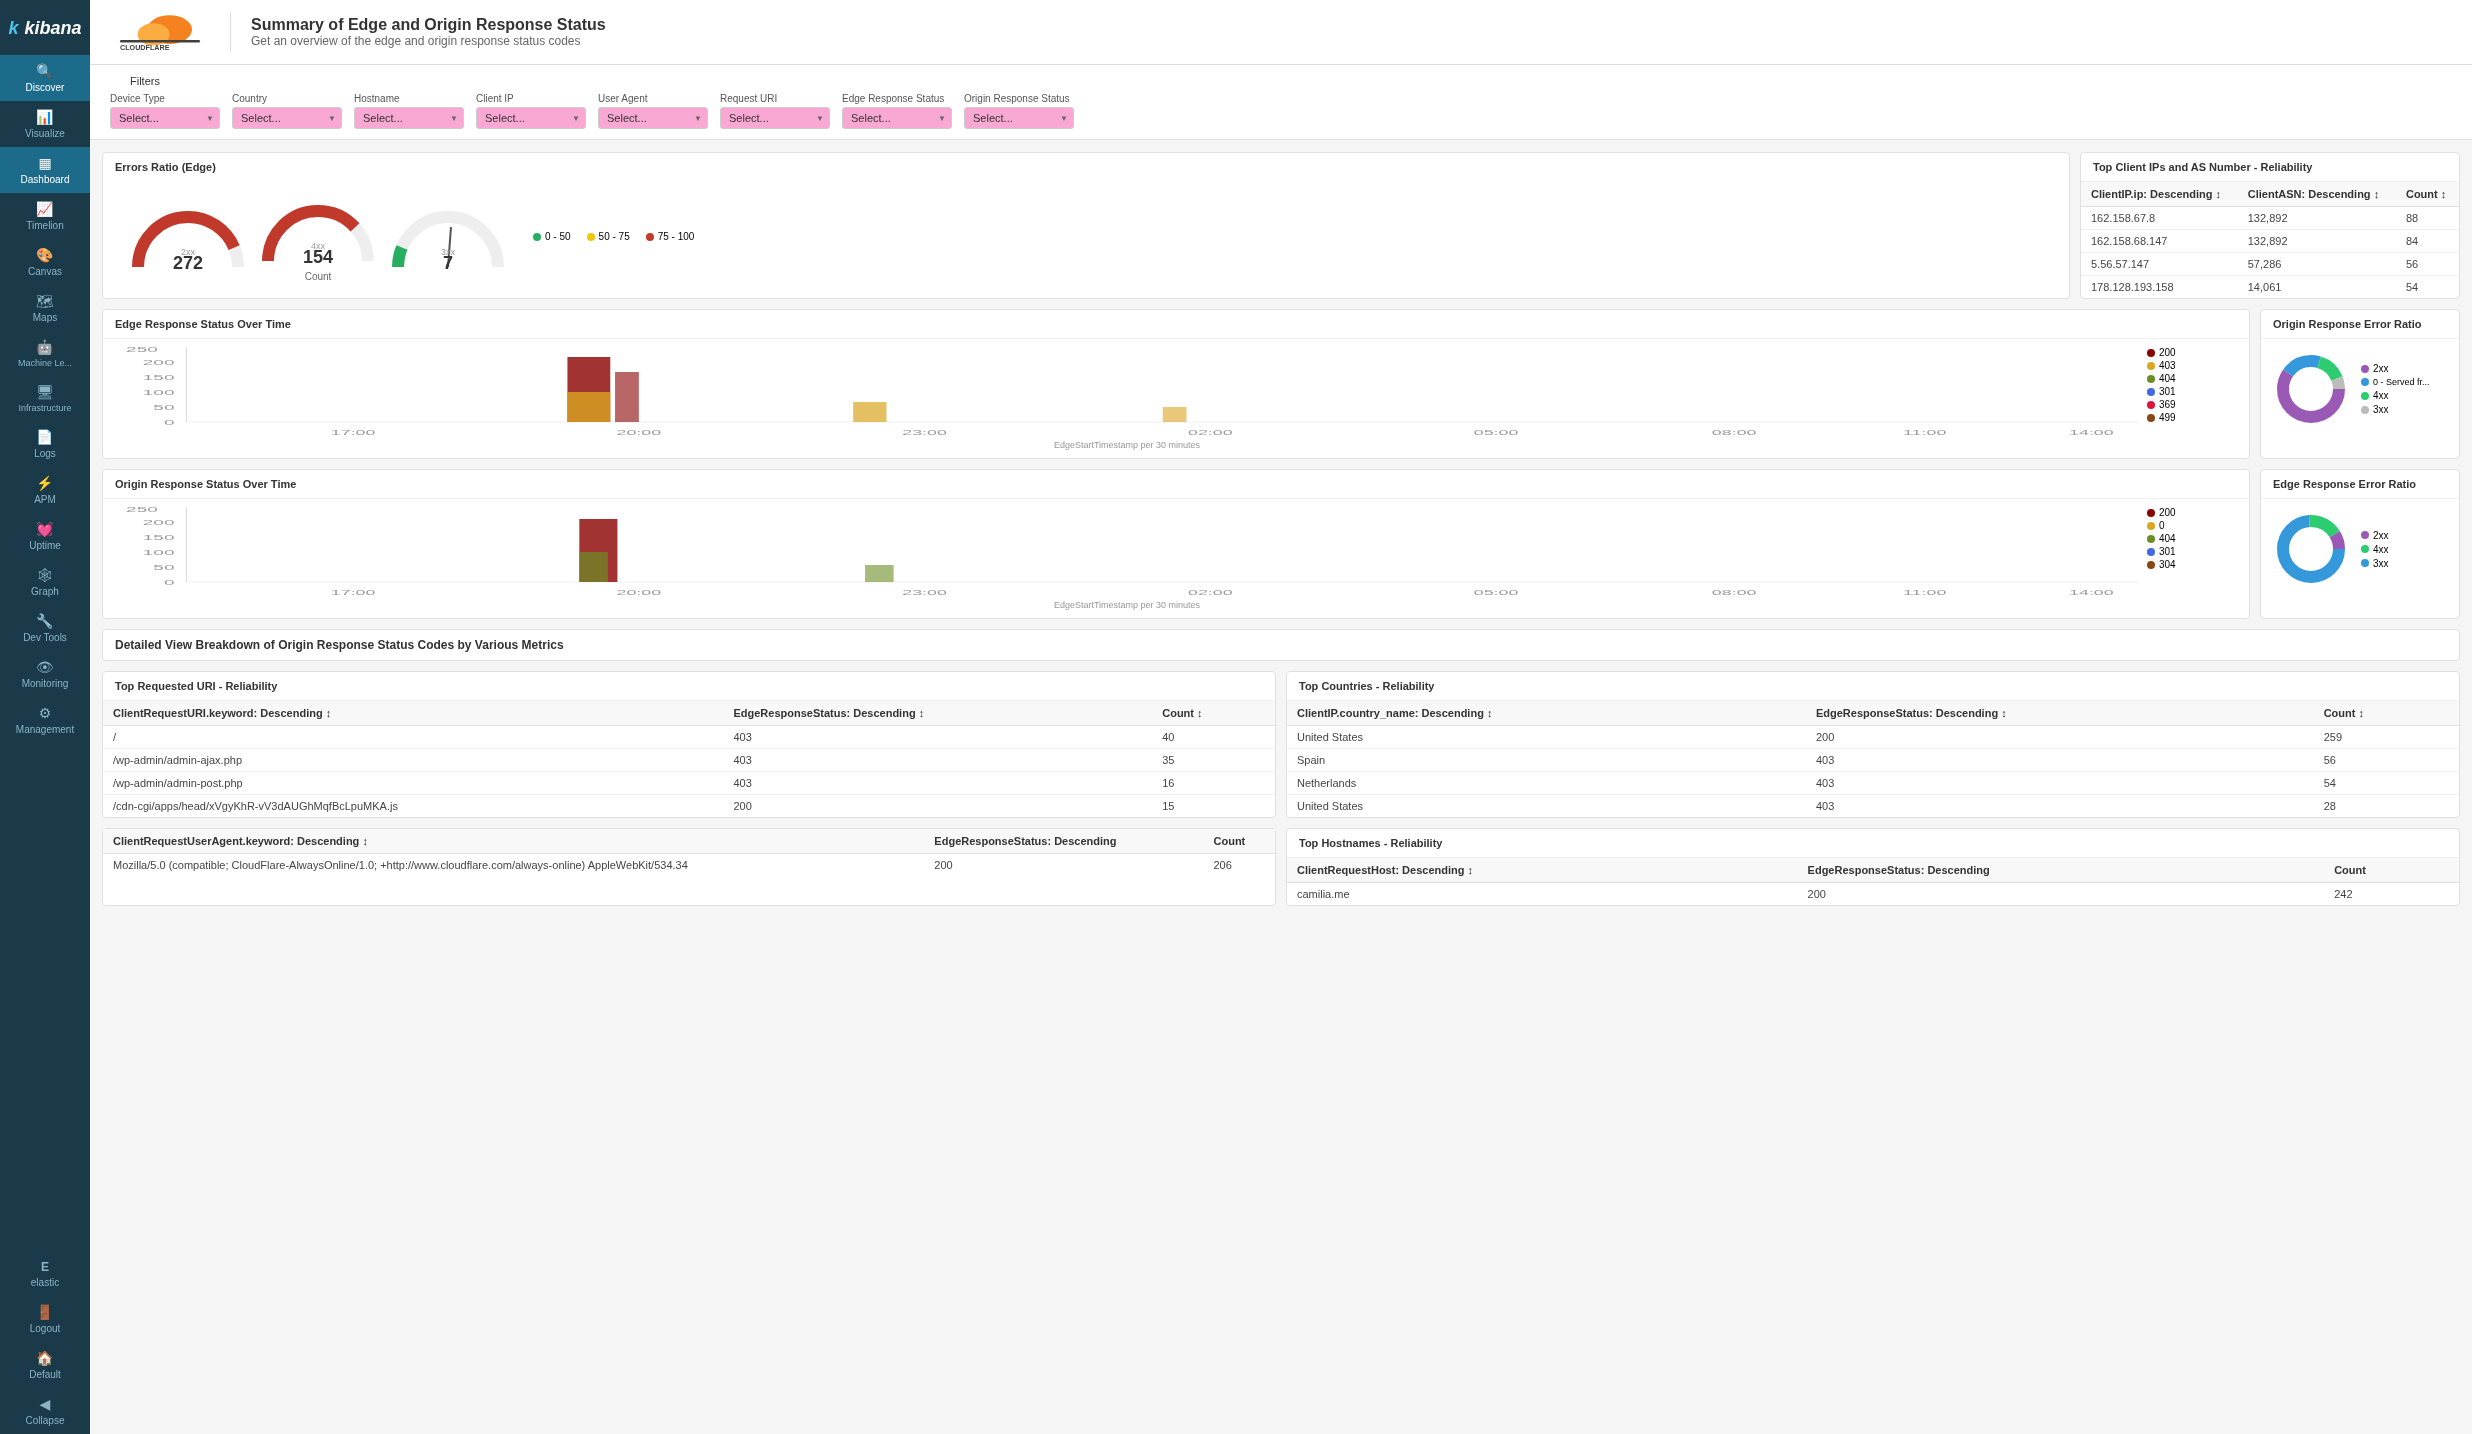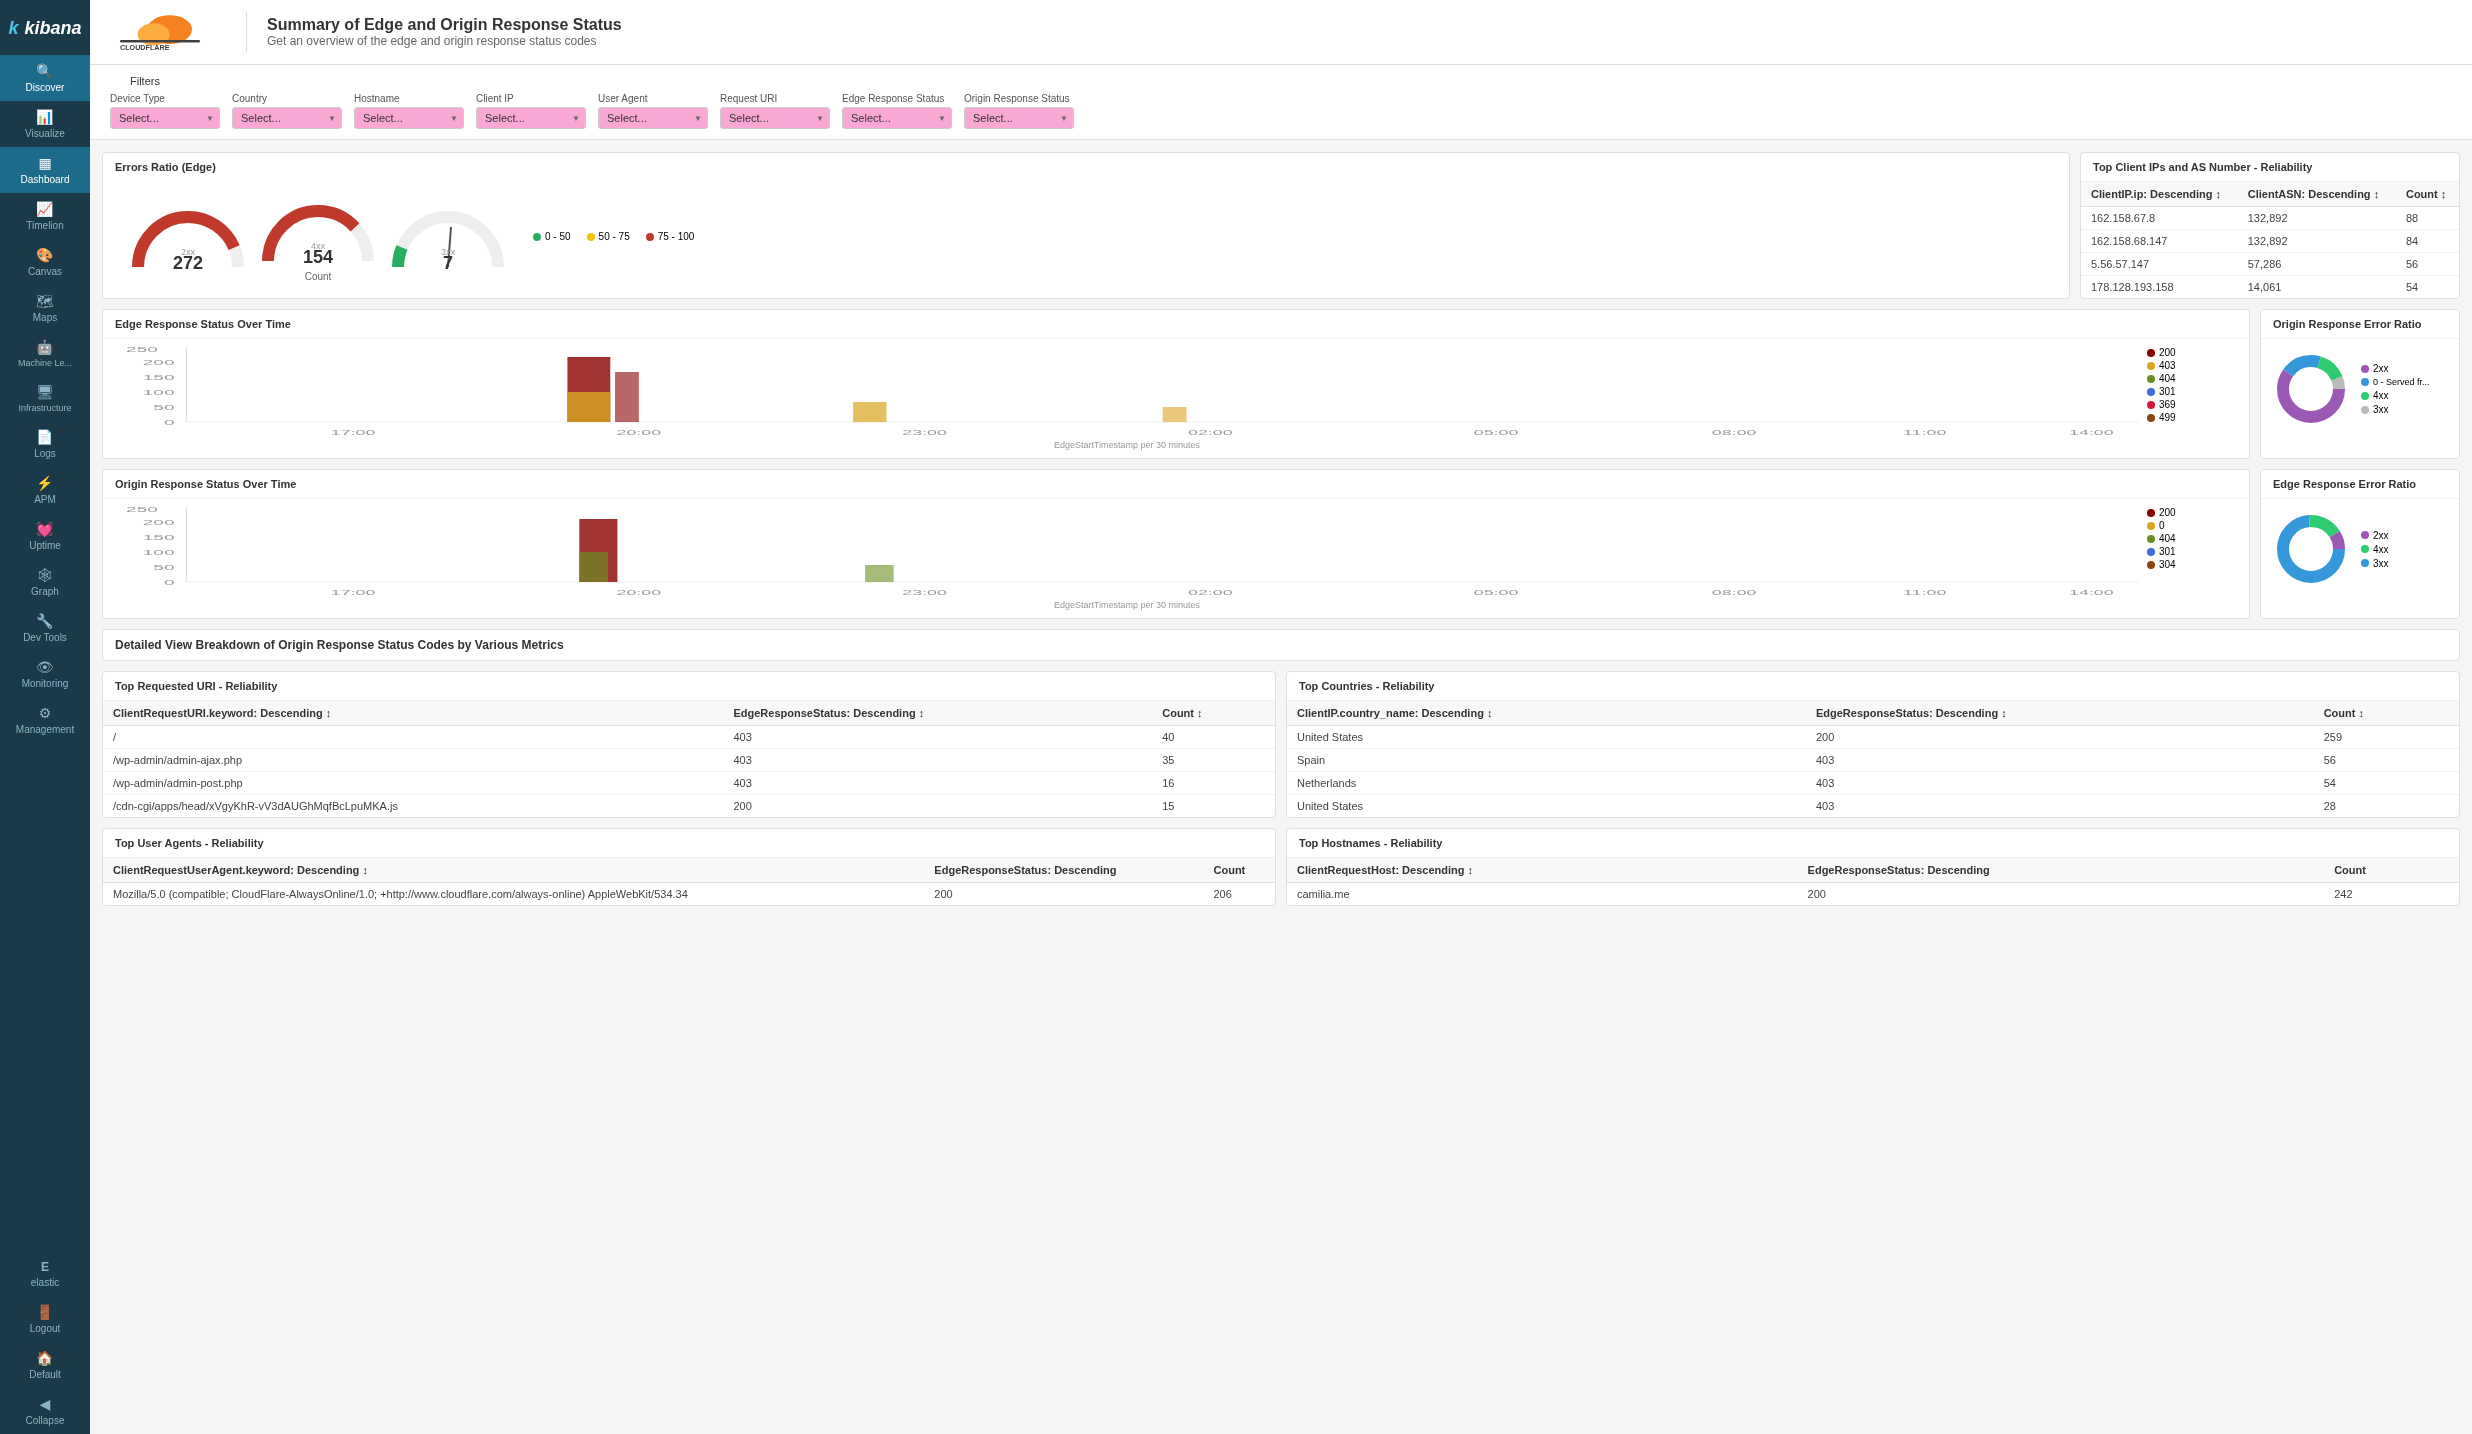--- a/index.html
+++ b/index.html
@@ -12,21 +12,21 @@
     .sidebar-item { display: flex; flex-direction: column; align-items: center; width: 100%; padding: 8px 4px; color: #8ab4c4; cursor: pointer; font-size: 10px; gap: 3px; }
     .sidebar-item.active { background: #1d6b8a; color: white; }
     .sidebar-item .icon { font-size: 14px; }
     .sidebar-bottom { margin-top: auto; width: 100%; }
 
     
     .main { flex: 1; overflow-y: auto; display: flex; flex-direction: column; }
 
     
     .header { background: white; padding: 12px 20px; border-bottom: 1px solid #ddd; display: flex; align-items: center; gap: 20px; }
-    .header-logo { display: flex; align-items: center; gap: 10px; padding-right: 36px; border-right: 1px solid #ddd; }
+    .header-logo { display: flex; align-items: center; gap: 10px; padding-right: 20px; border-right: 1px solid #ddd; }
     .cf-logo { width: 100px; height: 40px; }
     .header-title h1 { font-size: 16px; font-weight: 600; color: #333; }
     .header-title p { font-size: 12px; color: #666; }
 
     
     .filters-bar { background: white; padding: 10px 20px; border-bottom: 1px solid #e0e0e0; }
     .filters-label { font-size: 11px; color: #333; margin-bottom: 6px; margin-left: 20px; }
     .filters-row { display: flex; gap: 12px; flex-wrap: wrap; }
     .filter-group { display: flex; flex-direction: column; gap: 3px; }
     .filter-label { font-size: 10px; color: #555; }
@@ -574,21 +574,20 @@
                 <td>403</td>
                 <td>28</td>
               </tr>
             </tbody>
         </table>
       </div>
     </div>
 
     <div class="row">
       <div class="panel half-panel">
-        <div class="panel-title">Top User Agents - Reliability</div>
         <table>
           <thead>
             <tr>
               <th>ClientRequestUserAgent.keyword: Descending ↕</th>
               <th>EdgeResponseStatus: Descending</th>
               <th>Count</th>
             </tr>
           </thead>
           <tbody id="top-ua-tbody">
           <tr>

